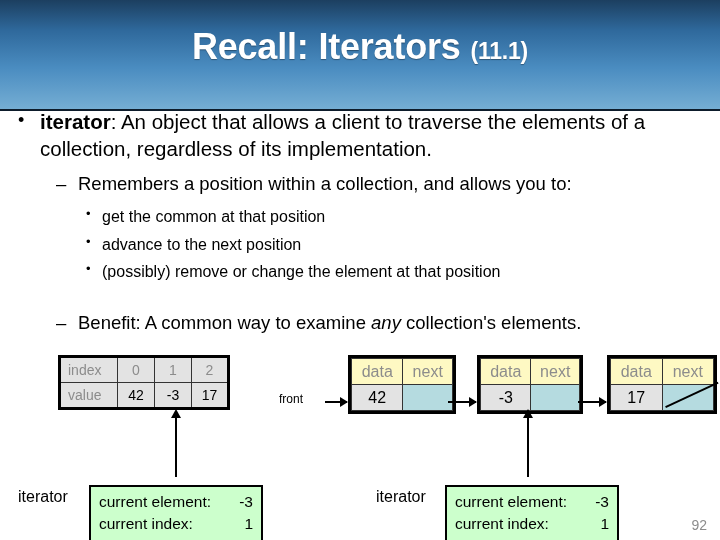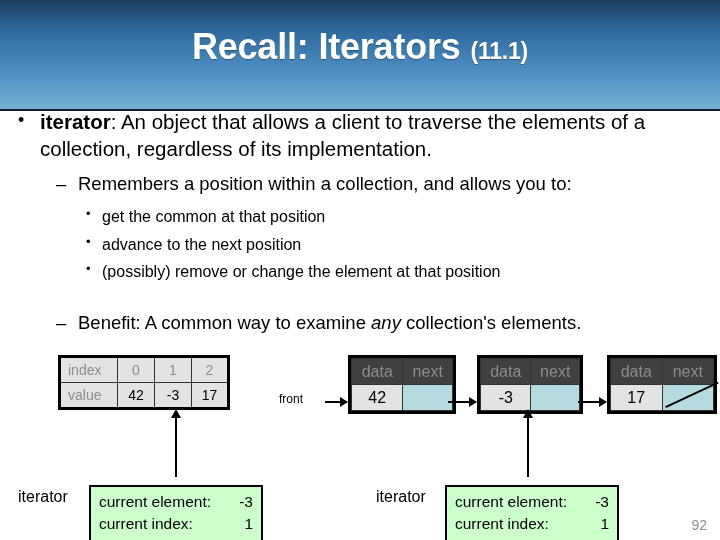--- a/index.html
+++ b/index.html
@@ -91,21 +91,21 @@
   }
   .node table{border-collapse:collapse;}
   .node td{
     border:1px solid #333;
     height:26px;
     font-size:16px;
     text-align:center;
     box-sizing:border-box;
     padding:0;
   }
-  .node td.h{color:#8c8c8c;background:#404040;}
+  .node td.h{color:#8c8c8c;background:#fef9c3;}
   .node td.dv{color:#000;background:#e3e3e3;}
   .node td.nv{background:#b5dbe0;position:relative;}
   .node td.null-slash::after{
     content:"";position:absolute;left:3px;bottom:2px;
     width:58px;height:2px;background:#000;
     transform-origin:left bottom;
     transform:rotate(-25deg);
   }
 
   

